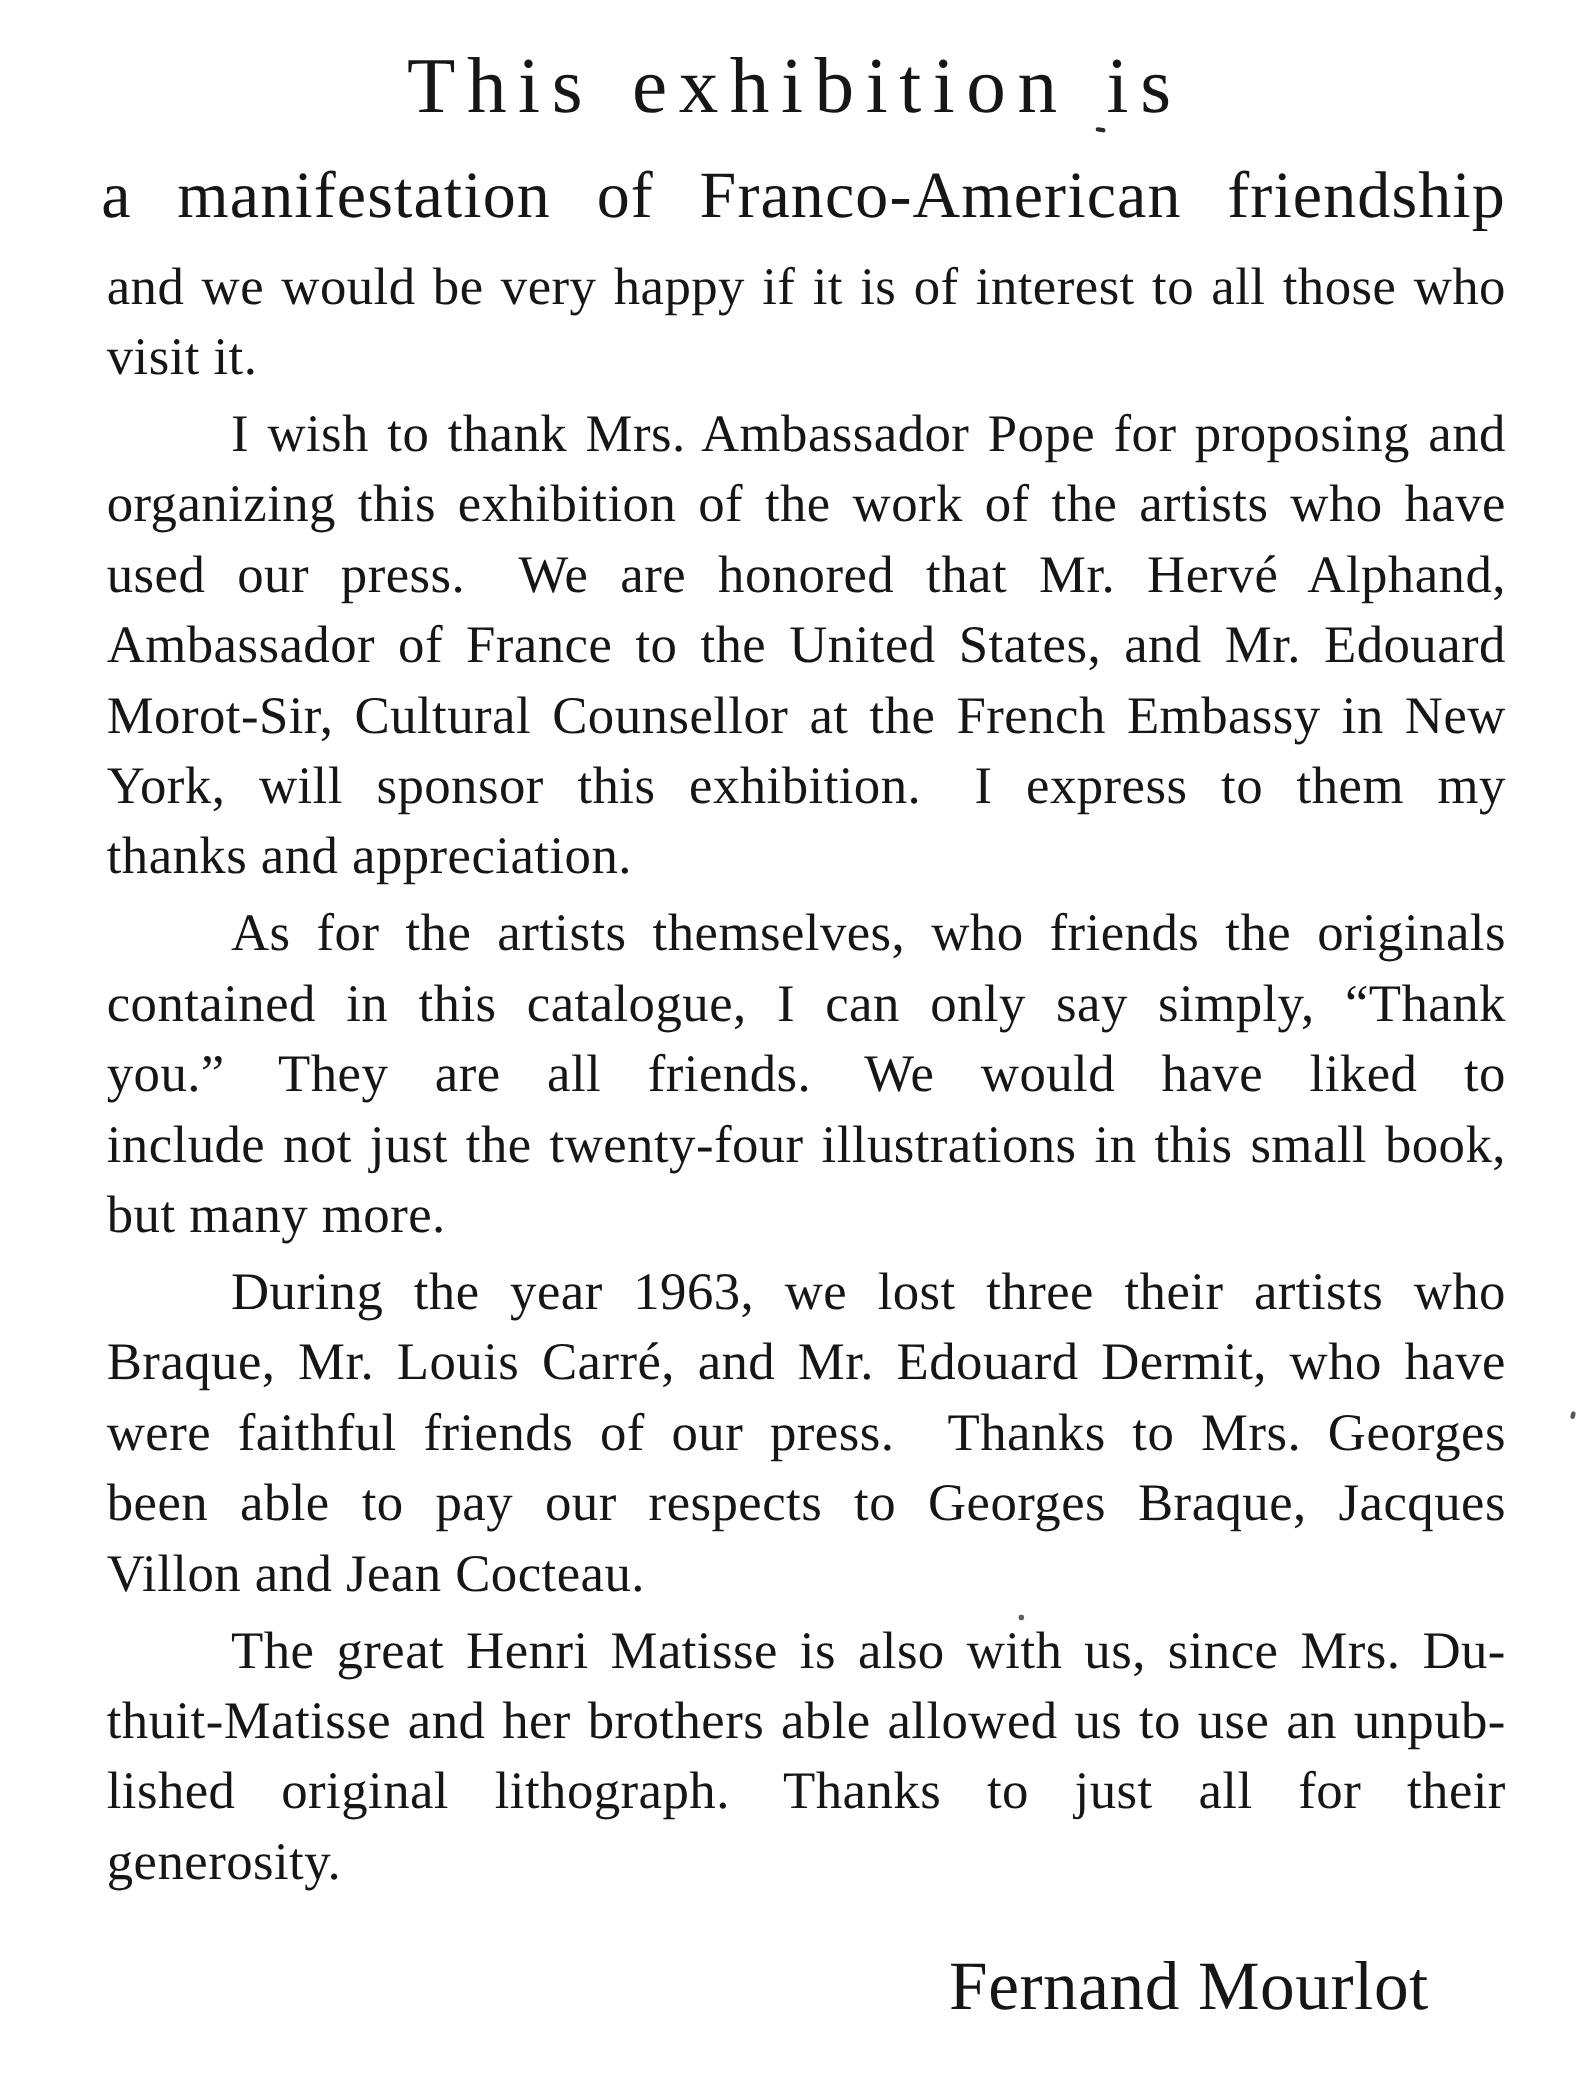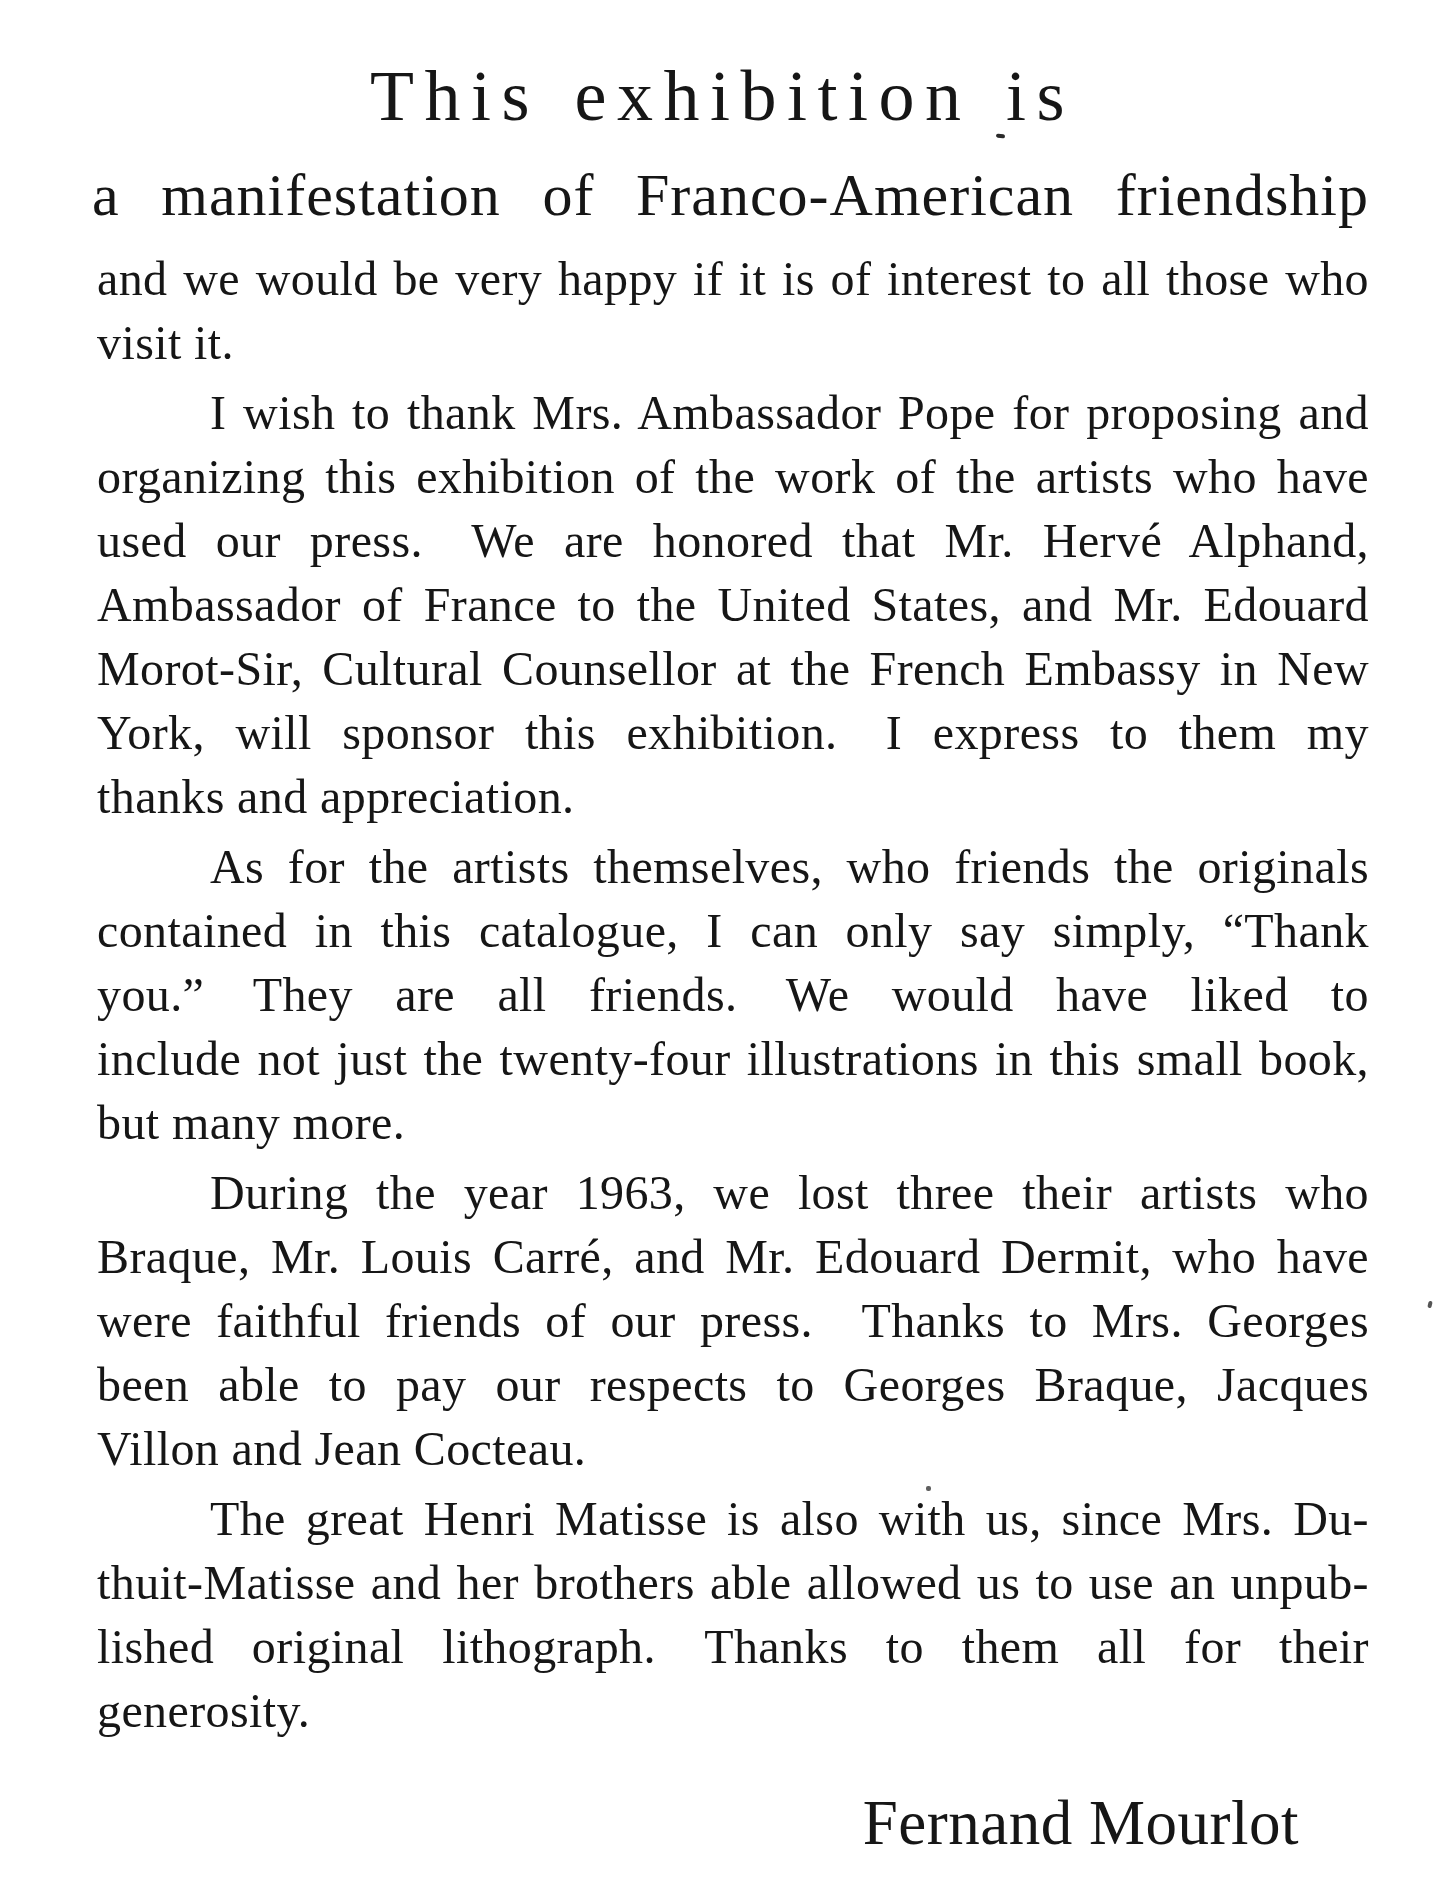--- a/index.html
+++ b/index.html
@@ -12,21 +12,20 @@
     width: 1445px;
     height: 1888px;
     overflow: hidden;
     font-family: "Liberation Serif", serif;
     color: #161616;
   }
   .page {
     position: absolute;
     inset: 0;
     background: #ffffff;
-    margin-top: 18px;
   }
   
   .title {
     margin: 42px 0 0 0;
     text-align: center;
     font-size: 72px;
     line-height: 72px;
     letter-spacing: 10.5px;
     word-spacing: 6px;
     white-space: nowrap;
@@ -111,21 +110,21 @@
       <div class="paragraph">
         <div class="line indent">During the year 1963, we lost three their artists who</div>
         <div class="line">Braque, Mr. Louis Carré, and Mr. Edouard Dermit, who have</div>
         <div class="line">were faithful friends of our press. Thanks to Mrs. Georges</div>
         <div class="line">been able to pay our respects to Georges Braque, Jacques</div>
         <div class="line last">Villon and Jean Cocteau.</div>
       </div>
       <div class="paragraph">
         <div class="line indent">The great Henri Matisse is also with us, since Mrs. Du-</div>
         <div class="line">thuit-Matisse and her brothers able allowed us to use an unpub-</div>
-        <div class="line">lished original lithograph. Thanks to them all for their</div>
+        <div class="line">lished original lithograph. Thanks to just all for their</div>
         <div class="line last">generosity.</div>
       </div>
     </div>
 
   <div class="signature">Fernand Mourlot</div>
 
   <div class="speck s1"></div>
   <div class="speck s2"></div>
   <div class="speck s3"></div>
 

